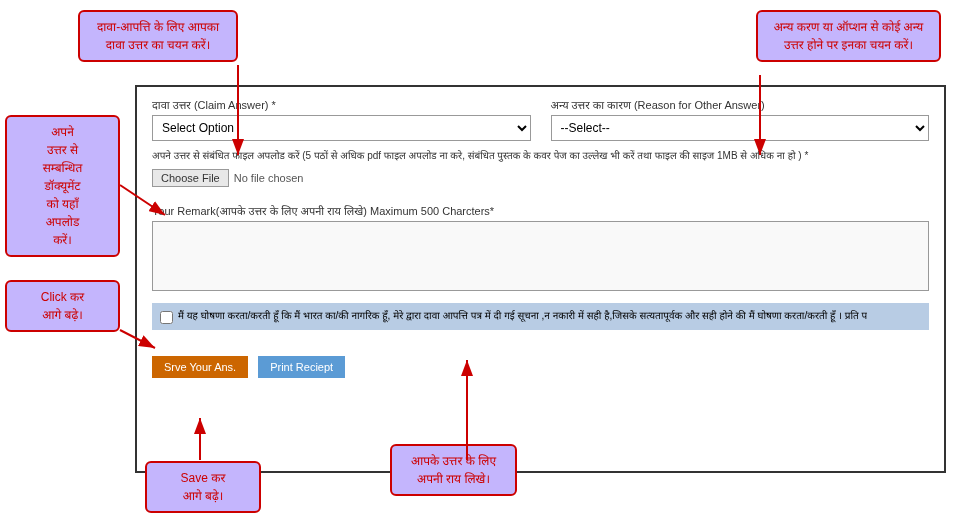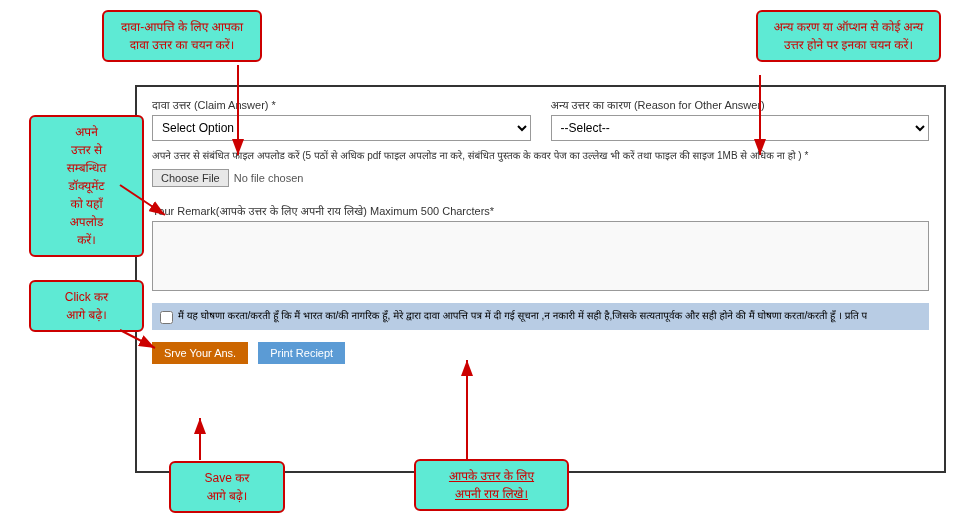--- a/index.html
+++ b/index.html
@@ -108,21 +108,21 @@
       background: #f9f9f9;
       margin-bottom: 8px;
     }
 
     .declaration-row {
       display: flex;
       align-items: flex-start;
       gap: 5px;
       background: #b8cce4;
       padding: 6px 8px;
-      margin-bottom: 12px;
+      margin-bottom: 26px;
       font-size: 10px;
       color: #000;
       line-height: 1.4;
       overflow: hidden;
     }
 
     .declaration-checkbox {
       margin-top: 2px;
       flex-shrink: 0;
     }
@@ -157,28 +157,27 @@
       padding: 5px 12px;
       font-size: 11px;
       cursor: pointer;
     }
 
     
     .annotation-box {
       position: absolute;
       border: 2px solid #cc0000;
       border-radius: 6px;
-      background: #5eead4;
+      background: #c4b5fd;
       padding: 6px 10px;
       font-size: 12px;
       color: #cc0000;
       text-align: center;
       line-height: 1.5;
       font-weight: normal;
-      margin-left: 24px;
     }
 
     .annotation-top-left {
       top: 10px;
       left: 78px;
       width: 160px;
     }
 
     .annotation-top-right {
       top: 10px;
@@ -198,24 +197,23 @@
       width: 115px;
     }
 
     .annotation-bottom-left {
       bottom: 15px;
       left: 145px;
       width: 116px;
     }
 
     .annotation-bottom-center {
-      bottom: 17px;
+      bottom: 32px;
       left: 390px;
-      width: 155px;
-      text-decoration: underline;
+      width: 127px;
     }
 
     svg.arrow-overlay {
       position: absolute;
       top: 0;
       left: 0;
       width: 961px;
       height: 528px;
       pointer-events: none;
     }

